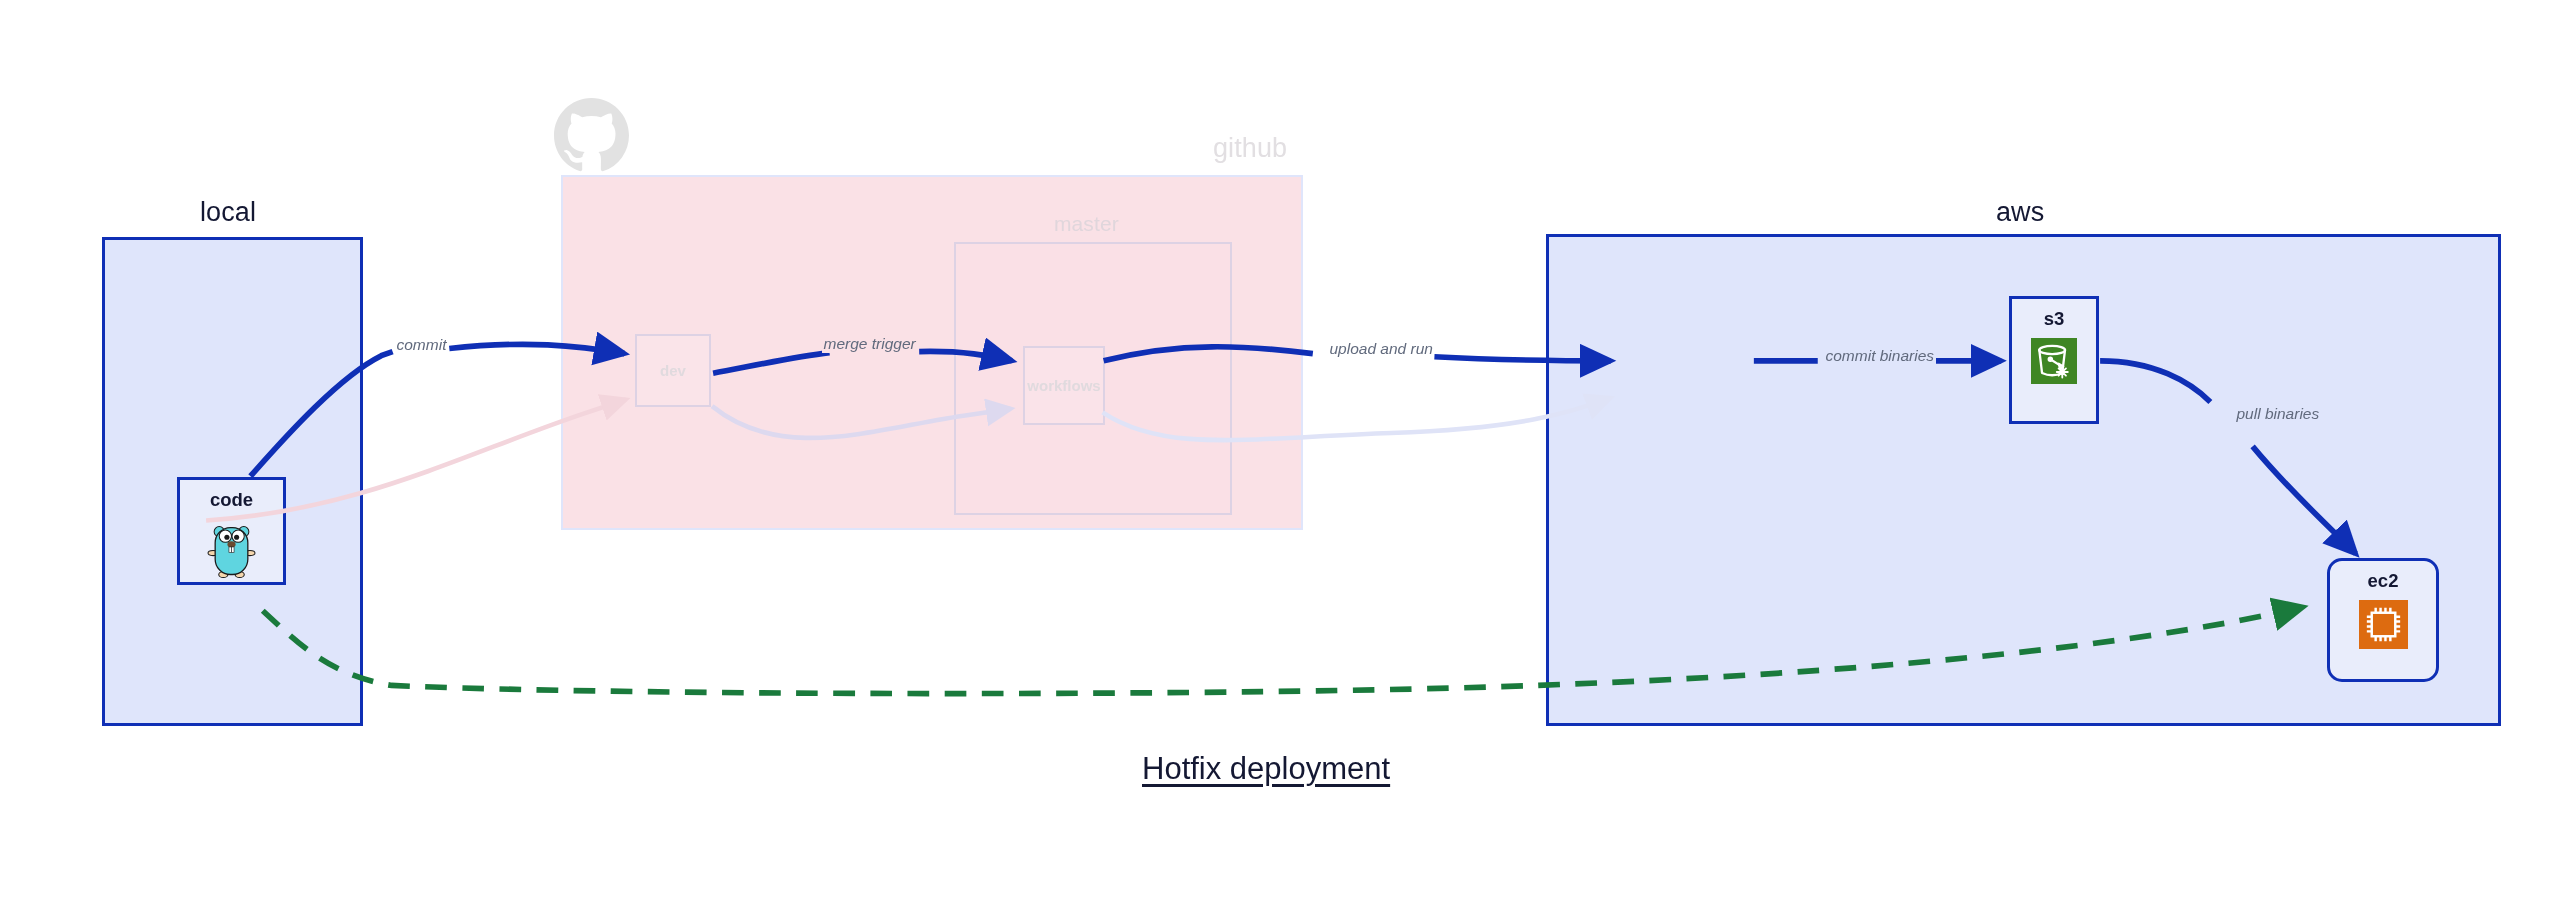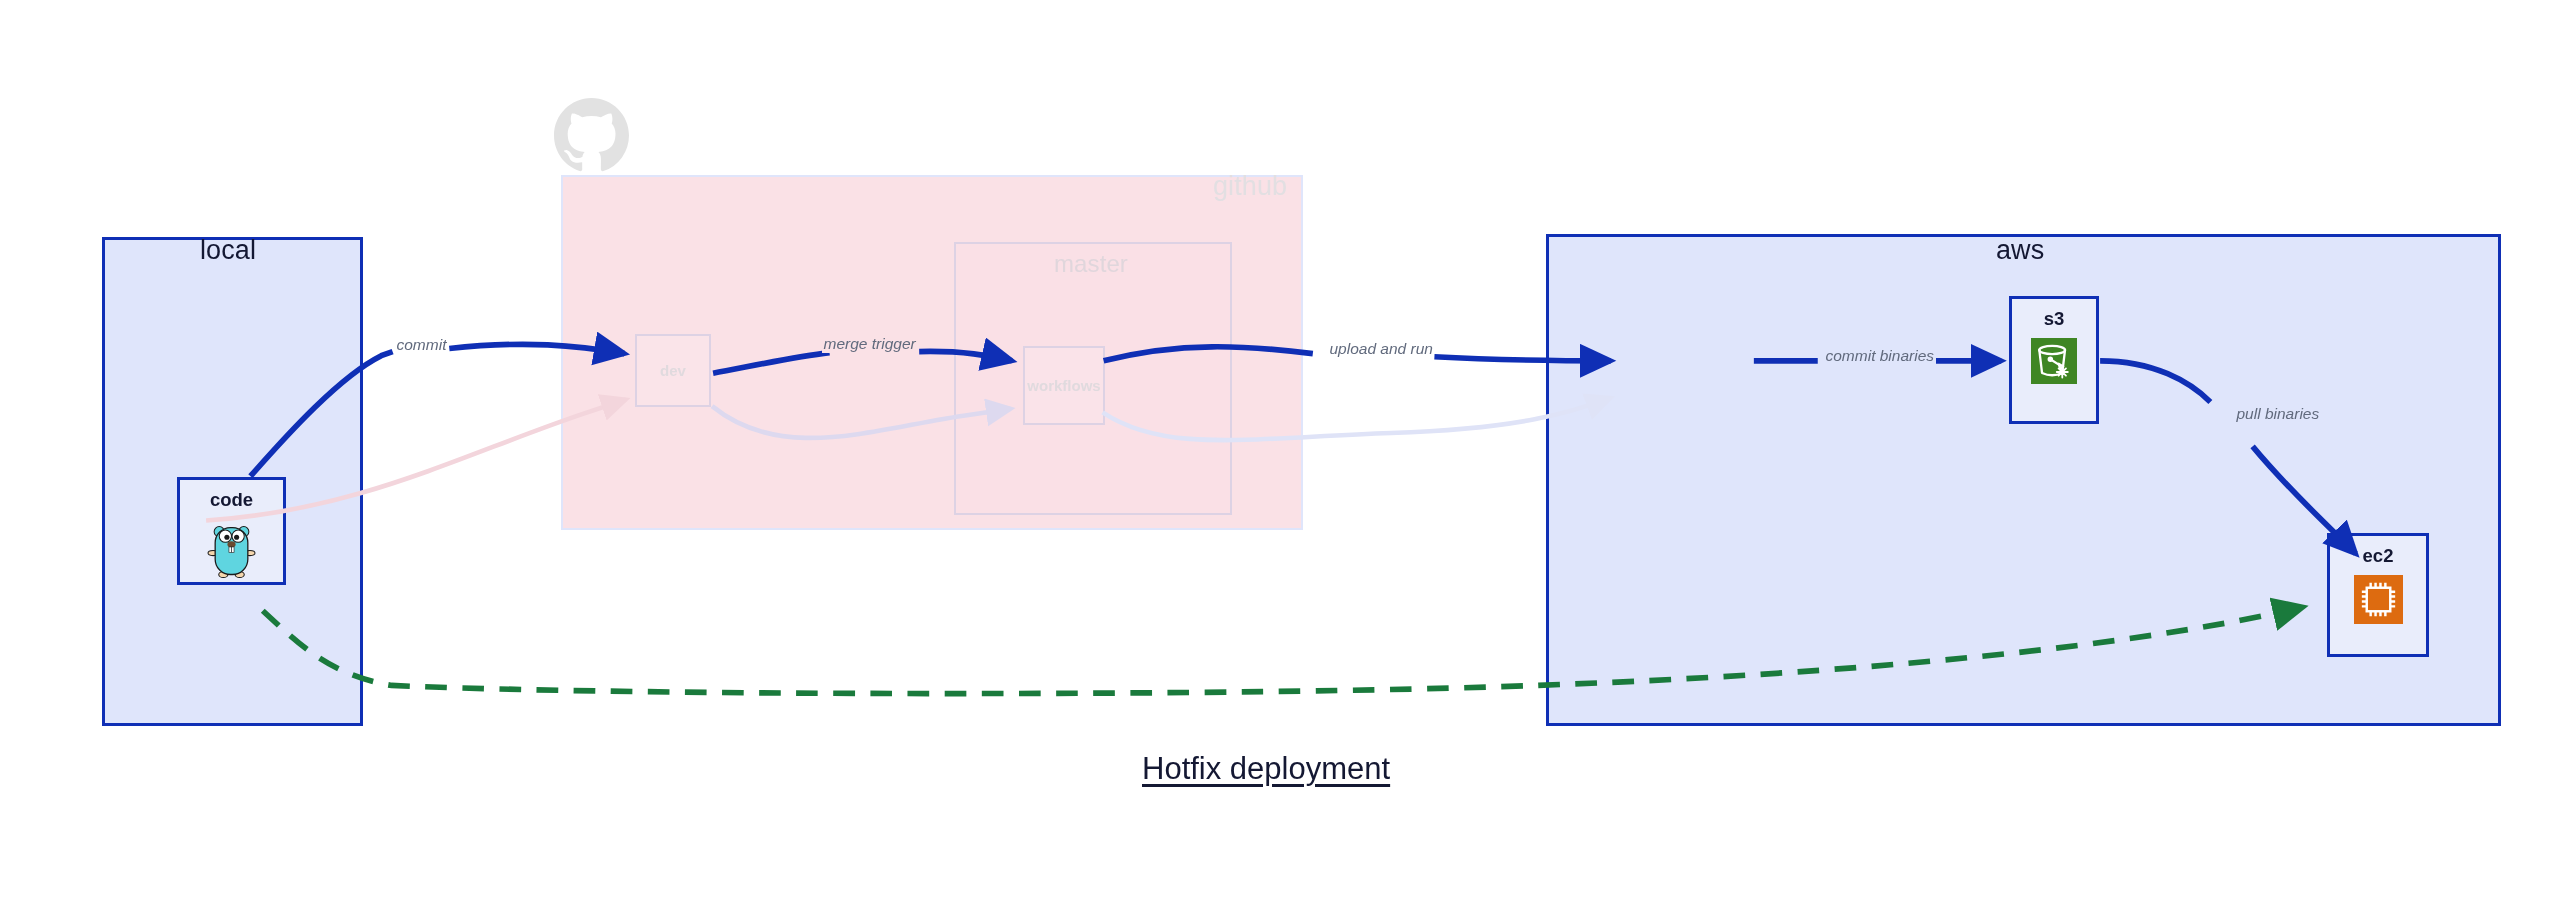--- a/index.html
+++ b/index.html
@@ -34,21 +34,20 @@
     background: rgba(250,225,230,0.25);
     border: 2.1px solid #ddd2e4;
   }
   
   .group-title {
     position: absolute;
     font-size: 27px;
     color: #141833;
     white-space: nowrap;
     letter-spacing: 0.1px;
-    margin-top: 38px;
   }
   .group-title.faded {
     color: #e2dfe2;
   }
   .group-title.faded-master {
     color: #e0d6dc;
   }
   
   .node {
     position: absolute;
@@ -129,21 +128,21 @@
       <path fill="#e2e2e2" d="M8 0C3.58 0 0 3.58 0 8c0 3.54 2.29 6.53 5.47 7.59.4.07.55-.17.55-.38
         0-.19-.01-.82-.01-1.49-2.01.37-2.53-.49-2.69-.94-.09-.23-.48-.94-.82-1.13-.28-.15-.68-.52-.01-.53
         .63-.01 1.08.58 1.23.82.72 1.21 1.87.87 2.33.66.07-.52.28-.87.51-1.07-1.78-.2-3.64-.89-3.64-3.95
         0-.87.31-1.59.82-2.15-.08-.2-.36-1.02.08-2.12 0 0 .67-.21 2.2.82.64-.18 1.32-.27 2-.27.68 0 1.36.09 2 .27
         1.53-1.04 2.2-.82 2.2-.82.44 1.1.16 1.92.08 2.12.51.56.82 1.27.82 2.15 0 3.07-1.87 3.75-3.65 3.95
         .29.25.54.73.54 1.48 0 1.07-.01 1.93-.01 2.2 0 .21.15.46.55.38A7.995 7.995 0 0 0 16 8c0-4.42-3.58-8-8-8z"></path>
     </svg>
   </div>
 
   <div class="group group-master" style="left:954px; top:242px; width:278px; height:273px;"></div>
-  <div class="group-title faded-master" style="left:1054px; top:212px; font-size:24px;">master</div>
+  <div class="group-title faded-master" style="left:1054px; top:212px; font-size:21px;">master</div>
 
   <div class="node-ghost" style="left:635px; top:334px; width:76px; height:73px;">
     <span class="node-label">dev</span>
   </div>
 
   <div class="node-ghost" style="left:1023px; top:346px; width:82px; height:79px;">
     <span class="node-label">workflows</span>
   </div>
 
   <div class="group group-local" style="left:102px; top:237px; width:261px; height:489px;"></div>
@@ -195,21 +194,21 @@
           <path d="M60 56 L70 62 L64 68 Z" fill="none"></path>
         </g>
         <g stroke="#ffffff" stroke-width="4" stroke-linecap="round">
           <path d="M68 62 L68 86 M56 74 L80 74 M60 66 L76 82 M76 66 L60 82"></path>
         </g>
         <rect x="0" y="0" width="100" height="100" fill="none"></rect>
       </svg>
     </span>
   </div>
 
-  <div class="node" style="left:2327px; top:533px; width:102px; height:124px;">
+  <div class="node" style="left:2327px; top:558px; width:112px; height:124px;border-radius:15px;">
     <span class="node-label">ec2</span>
     <span class="node-icon">
       <svg width="49" height="49" viewBox="0 0 100 100" class="icon-tile">
         <rect x="0" y="0" width="100" height="100" fill="#dd6b10"></rect>
         <g stroke="#ffffff" stroke-width="5" fill="none">
           <rect x="26" y="26" width="48" height="48"></rect>
           <path d="M34 26 L34 16 M44 26 L44 16 M54 26 L54 16 M64 26 L64 16"></path>
           <path d="M34 74 L34 84 M44 74 L44 84 M54 74 L54 84 M64 74 L64 84"></path>
           <path d="M26 34 L16 34 M26 44 L16 44 M26 54 L16 54 M26 64 L16 64"></path>
           <path d="M74 34 L84 34 M74 44 L84 44 M74 54 L84 54 M74 64 L84 64"></path>

